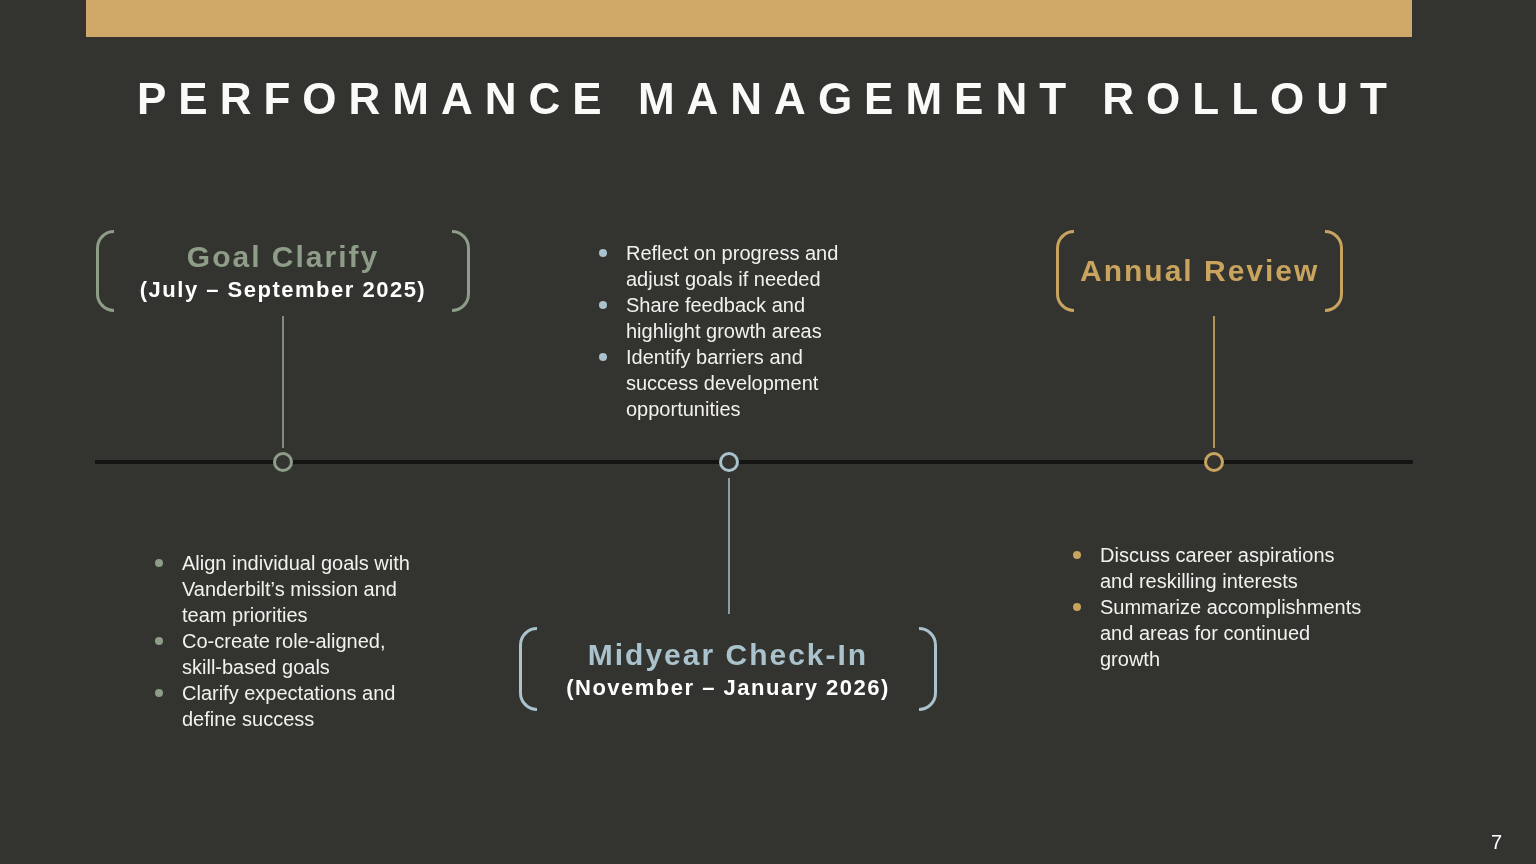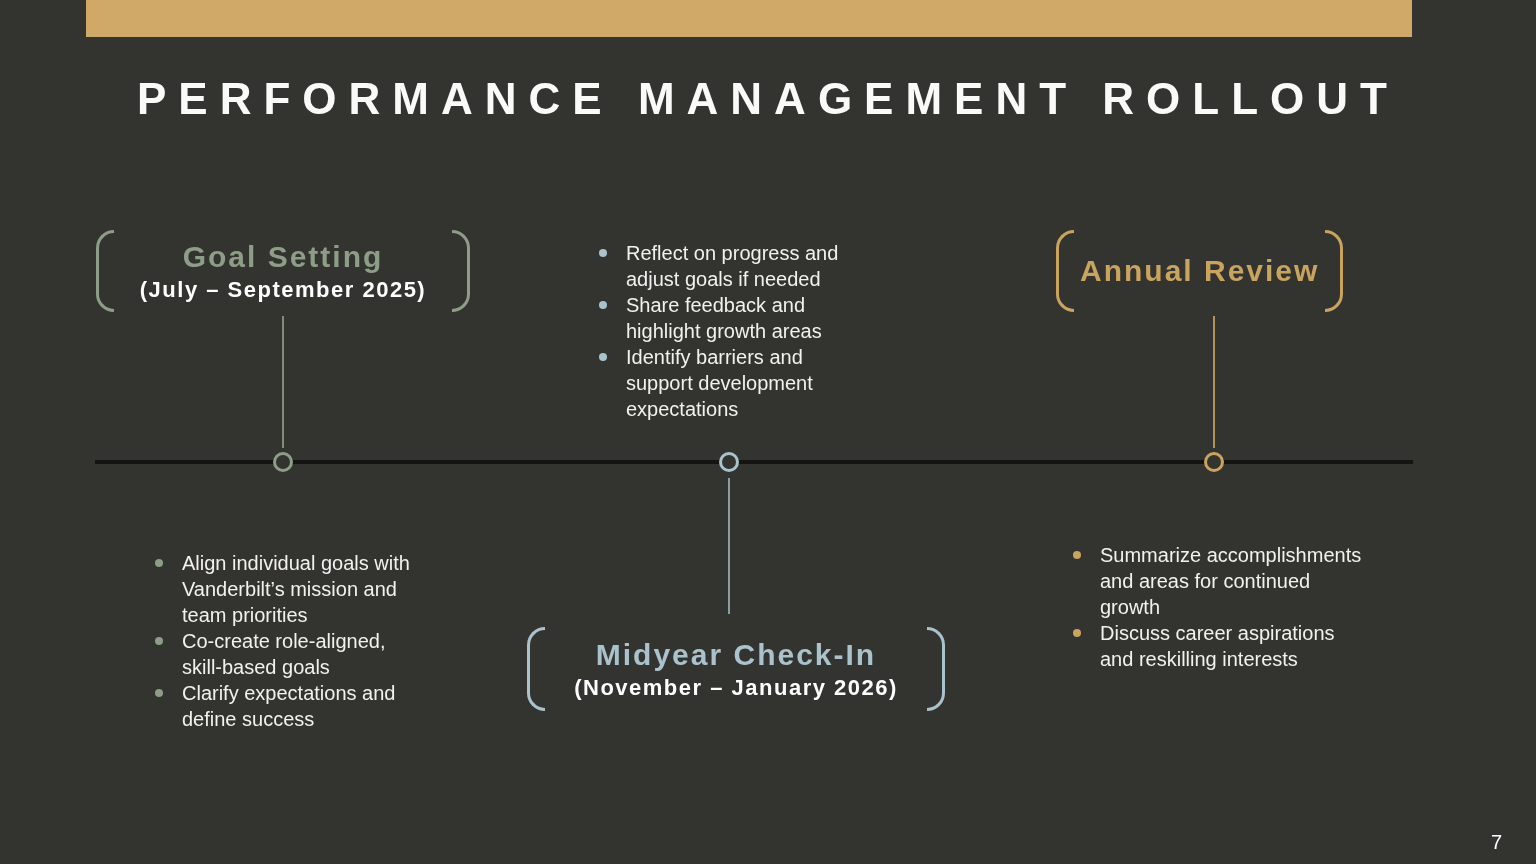--- a/index.html
+++ b/index.html
@@ -75,21 +75,21 @@
   }
   .phase-dates {
     font-size: 22px;
     font-weight: 700;
     letter-spacing: 1.5px;
     color: #FFFFFF;
     margin-top: 3px;
     white-space: nowrap;
   }
   .goal-label   { left: 96px;  top: 230px; width: 374px; height: 82px; }
-  .midyear-label{ left: 519px; top: 627px; width: 418px; height: 84px; margin-left: 8px; }
+  .midyear-label{ left: 519px; top: 627px; width: 418px; height: 84px; }
   .annual-label { left: 1056px;top: 230px; width: 276px; height: 82px; }
 
   .goal-label .bracket   { border-color: var(--sage); }
   .goal-label .phase-title { color: var(--sage); }
   .midyear-label .bracket{ border-color: var(--blue); }
   .midyear-label .phase-title { color: var(--blue); }
   .annual-label .bracket { border-color: var(--gold); }
   .annual-label .phase-title { color: var(--gold); }
 
   
@@ -156,38 +156,38 @@
 <body>
 
 <div class="slide">
   <div class="top-bar"></div>
 
   <h1 class="slide-title">PERFORMANCE MANAGEMENT ROLLOUT</h1>
 
   <div class="phase-label goal-label">
     <span class="bracket left"></span>
     <div class="label-content">
-      <div class="phase-title">Goal Setting</div>
+      <div class="phase-title">Goal Clarify</div>
       <div class="phase-dates">(July – September 2025)</div>
     </div>
     <span class="bracket right"></span>
   </div>
 
   <div class="phase-label annual-label">
     <span class="bracket left"></span>
     <div class="label-content">
       <div class="phase-title">Annual Review</div>
     </div>
     <span class="bracket right"></span>
   </div>
 
   <ul class="bullets midyear-bullets">
     <li>Reflect on progress and adjust goals if needed</li>
     <li>Share feedback and highlight growth areas</li>
-    <li>Identify barriers and support development expectations</li>
+    <li>Identify barriers and success development opportunities</li>
   </ul>
 
   <div class="connector connector-goal"></div>
   <div class="connector connector-midyear"></div>
   <div class="connector connector-annual"></div>
 
   <div class="timeline-line"></div>
   <div class="timeline-marker marker-goal"></div>
   <div class="timeline-marker marker-midyear"></div>
   <div class="timeline-marker marker-annual"></div>
@@ -201,18 +201,18 @@
   <div class="phase-label midyear-label">
     <span class="bracket left"></span>
     <div class="label-content">
       <div class="phase-title">Midyear Check-In</div>
       <div class="phase-dates">(November – January 2026)</div>
     </div>
     <span class="bracket right"></span>
   </div>
 
   <ul class="bullets annual-bullets">
+    <li>Discuss career aspirations and reskilling interests</li>
     <li>Summarize accomplishments and areas for continued growth</li>
-    <li>Discuss career aspirations and reskilling interests</li>
   </ul>
 
   <div class="page-number">7</div>
 </div>
 
 </body></html>

